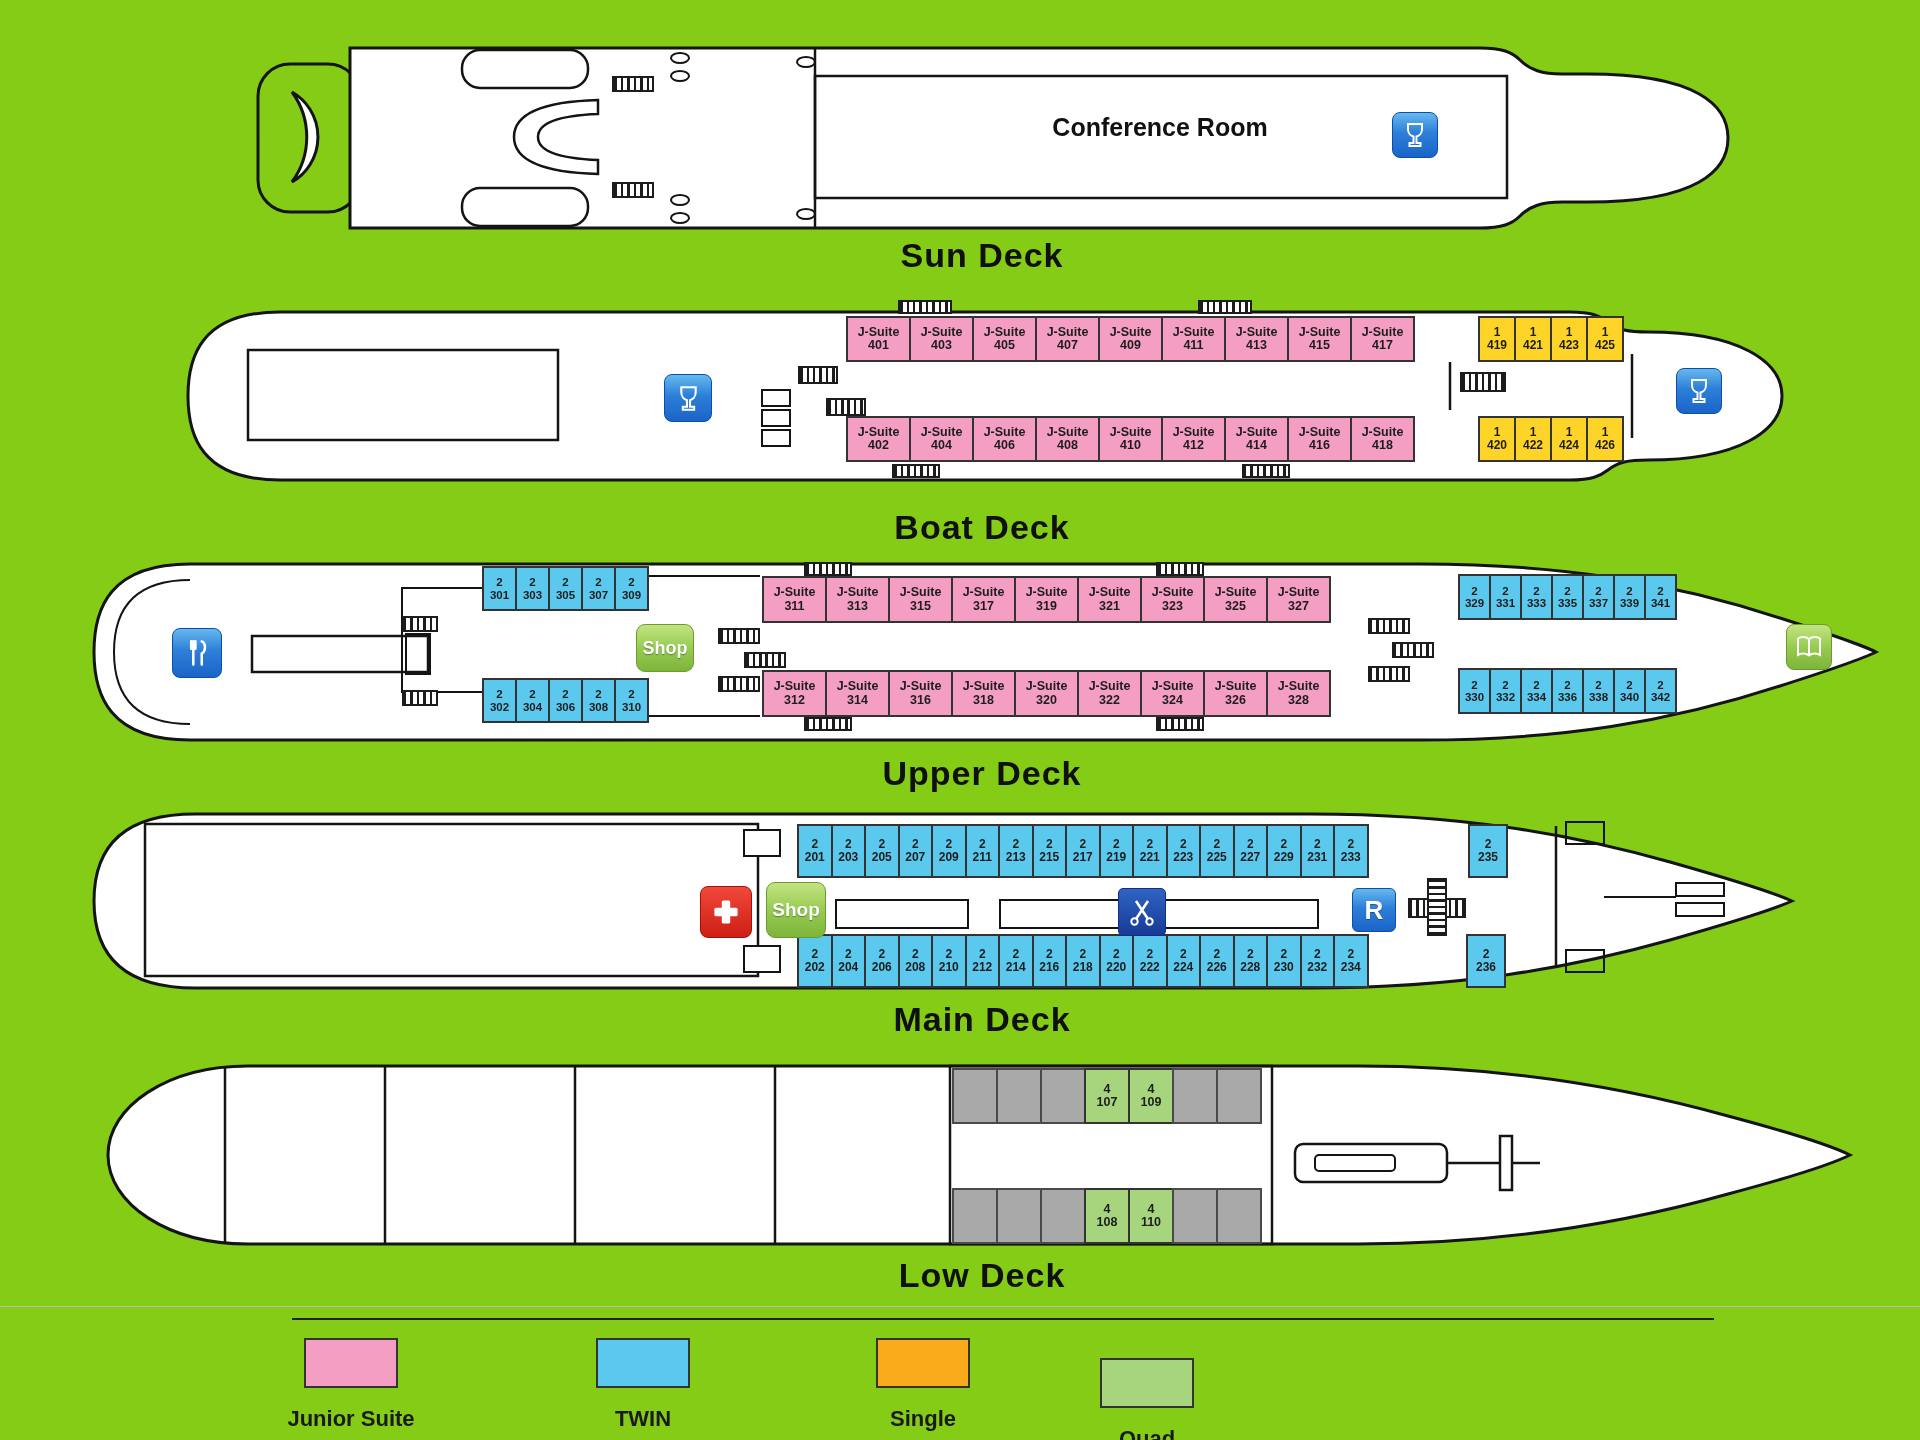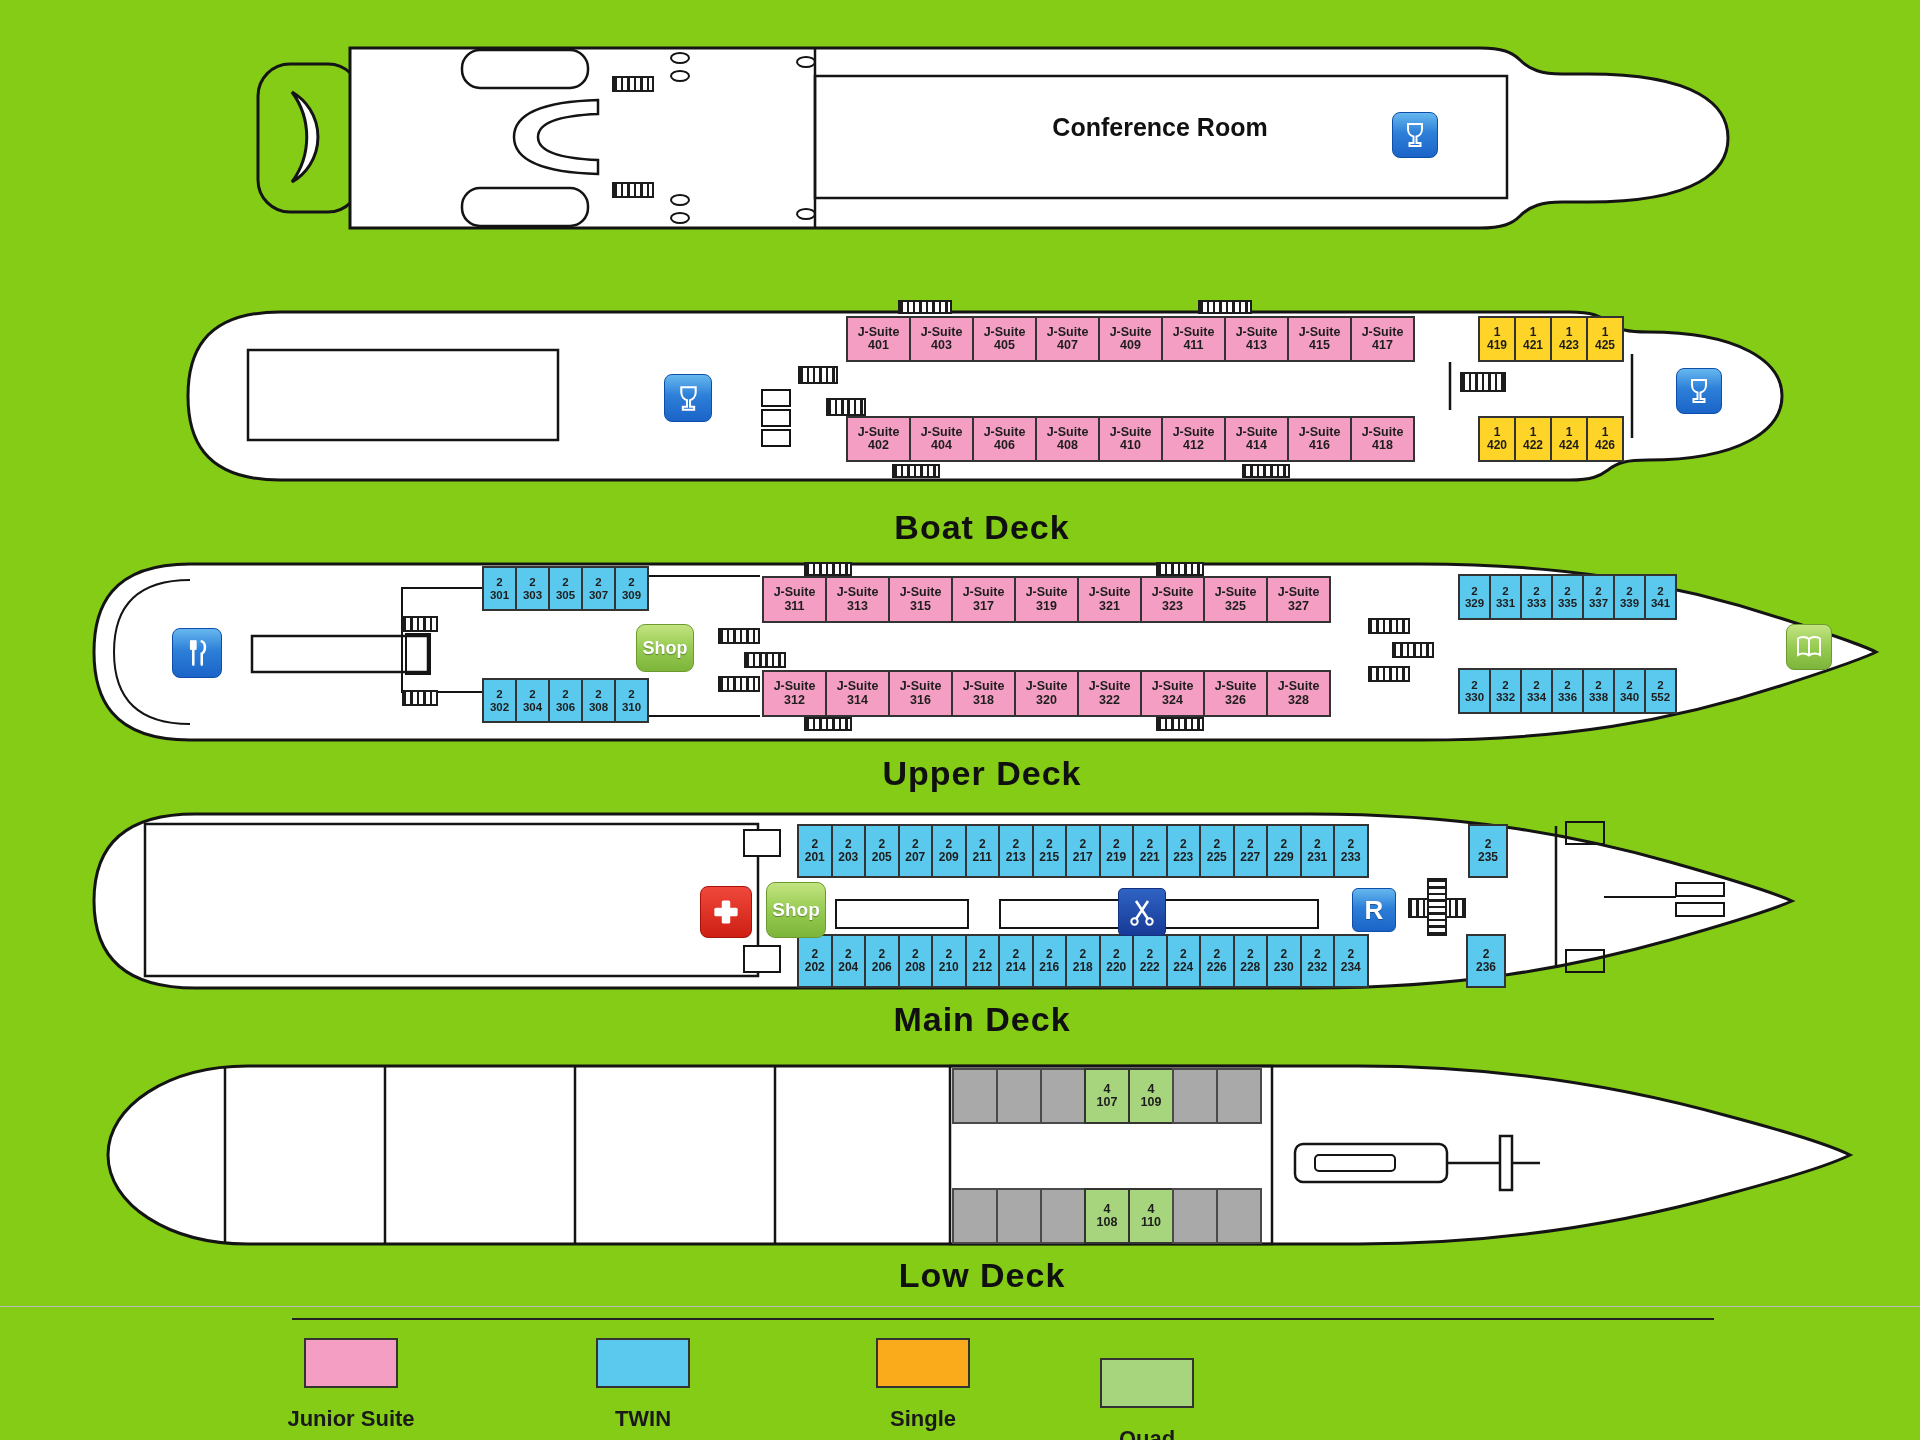--- a/index.html
+++ b/index.html
@@ -83,20 +83,21 @@
     </g>
   </svg>
   <div class="hatch" style="left:612px;top:76px;width:42px;height:16px"></div>
   <div class="hatch" style="left:612px;top:182px;width:42px;height:16px"></div>
   <div class="conf-label" style="left:980px;top:113px">Conference Room</div>
   <div class="icon blue" style="left:1392px;top:112px;width:46px;height:46px">
     <svg width="36" height="36" viewBox="0 0 36 36">
         <path d="M11 7 h14 v5 c0 4.2-2.8 7-5.5 7.6 V26 h4 v3 h-11 v-3 h4 v-6.4 C13.8 19 11 16.2 11 12 Z" fill="none" stroke="#fff" stroke-width="2"></path>
       </svg>
   </div>
+  <div class="deck-label" style="left:632px;top:236px">Sun Deck</div>
 
   <svg class="deck" style="left:180px;top:306px" width="1610" height="180" viewBox="0 0 1610 180">
     <g fill="none" stroke="#141414" stroke-width="3">
       <path d="M 100 6 H 1390 C 1412 6 1420 10 1428 16 C 1438 24 1448 26 1468 26 C 1560 26 1602 56 1602 90 C 1602 124 1560 154 1468 154 C 1448 154 1438 156 1428 164 C 1420 170 1412 174 1390 174 H 100 C 20 174 8 128 8 90 C 8 52 20 6 100 6 Z" fill="#fff"></path>
       <rect x="68" y="44" width="310" height="90" stroke-width="2.5"></rect>
       <g stroke-width="2">
         <rect x="582" y="84" width="28" height="16"></rect>
         <rect x="582" y="104" width="28" height="16"></rect>
         <rect x="582" y="124" width="28" height="16"></rect>
       </g>
@@ -448,21 +449,21 @@
       <div class="cab">
       <span>2</span>
       <span>338</span>
     </div>
       <div class="cab">
       <span>2</span>
       <span>340</span>
     </div>
       <div class="cab">
       <span>2</span>
-      <span>552</span>
+      <span>342</span>
     </div>
     </div>
   <div class="icon green" style="left:1786px;top:624px;width:46px;height:46px">
     <svg width="36" height="36" viewBox="0 0 36 36">
       <path d="M18 10 C15 7.5 10 7.5 7 9.5 V26 C10 24 15 24 18 26.5 C21 24 26 24 29 26 V9.5 C26 7.5 21 7.5 18 10 Z M18 10 V26.5" fill="none" stroke="#fff" stroke-width="2"></path>
     </svg>
   </div>
   <div class="deck-label" style="left:632px;top:754px">Upper Deck</div>
 
   <svg class="deck" style="left:80px;top:806px" width="1720" height="190" viewBox="0 0 1720 190">

